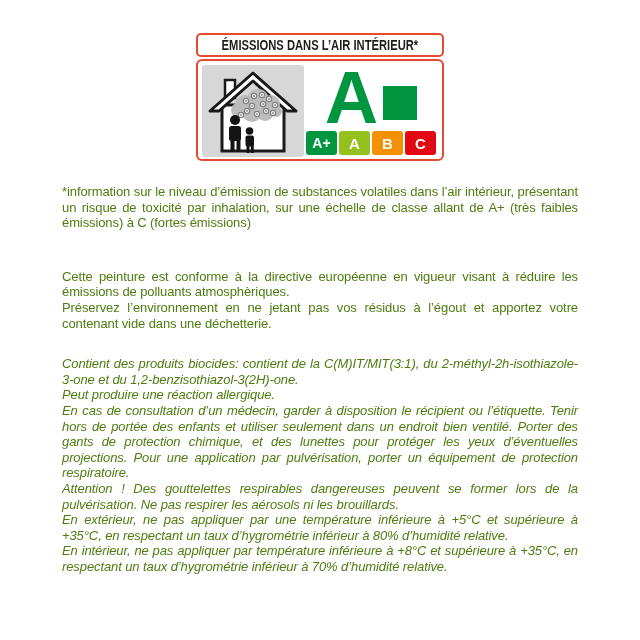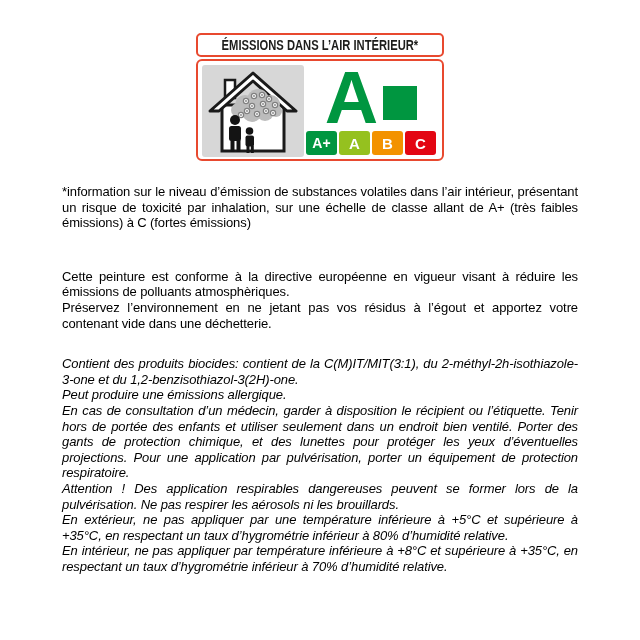--- a/index.html
+++ b/index.html
@@ -34,21 +34,21 @@
   .big-plus::after  { left:11px; top:0; width:12px; height:34px; }
   .scale { display:flex; gap:2px; margin-top:2px; }
   .scale-box {
     width:31px; height:24px; border-radius:3px; color:#fff; font-weight:bold;
     font-size:15px; display:flex; align-items:center; justify-content:center;
   }
   .scale-box.first { font-size:14px; }
 
   
   .text-block { position:absolute; left:62px; top:184px; width:516px;
-    font-size:13px; line-height:15.6px; color:#000000; letter-spacing:-0.1px; }
+    font-size:13px; line-height:15.6px; color:#4d7c0f; letter-spacing:-0.1px; }
   .text-block p { margin:0; text-align:justify; }
   .group-regulatory { margin-top:38px; }
   .group-safety { margin-top:25px; font-style:italic; }
 </style>
 </head>
 <body>
 
 <div class="canvas">
 
   <div class="label">
@@ -130,21 +130,21 @@
   </div>
 
   <div class="text-block">
     <p>*information sur le niveau d’émission de substances volatiles dans l’air intérieur, présentant un risque de toxicité par inhalation, sur une échelle de classe allant de A+ (très faibles émissions) à C (fortes émissions)</p>
     <div class="group-regulatory">
         <p>Cette peinture est conforme à la directive européenne en vigueur visant à réduire les émissions de polluants atmosphèriques.</p>
         <p>Préservez l’environnement en ne jetant pas vos résidus à l’égout et apportez votre contenant vide dans une déchetterie.</p>
       </div>
     <div class="group-safety">
         <p>Contient des produits biocides: contient de la C(M)IT/MIT(3:1), du 2-méthyl-2h-isothiazole-3-one et du 1,2-benzisothiazol-3(2H)-one.</p>
-        <p>Peut produire une émissions allergique.</p>
+        <p>Peut produire une réaction allergique.</p>
         <p>En cas de consultation d’un médecin, garder à disposition le récipient ou l’étiquette. Tenir hors de portée des enfants et utiliser seulement dans un endroit bien ventilé. Porter des gants de protection chimique, et des lunettes pour protéger les yeux d’éventuelles projections. Pour une application par pulvérisation, porter un équipement de protection respiratoire.</p>
-        <p>Attention ! Des application respirables dangereuses peuvent se former lors de la pulvérisation. Ne pas respirer les aérosols ni les brouillards.</p>
+        <p>Attention ! Des gouttelettes respirables dangereuses peuvent se former lors de la pulvérisation. Ne pas respirer les aérosols ni les brouillards.</p>
         <p>En extérieur, ne pas appliquer par une température inférieure à +5°C et supérieure à +35°C, en respectant un taux d’hygrométrie inférieur à 80% d’humidité relative.</p>
         <p>En intérieur, ne pas appliquer par température inférieure à +8°C et supérieure à +35°C, en respectant un taux d’hygrométrie inférieur à 70% d’humidité relative.</p>
       </div>
   </div>
 
 </div>
 
 </body></html>

